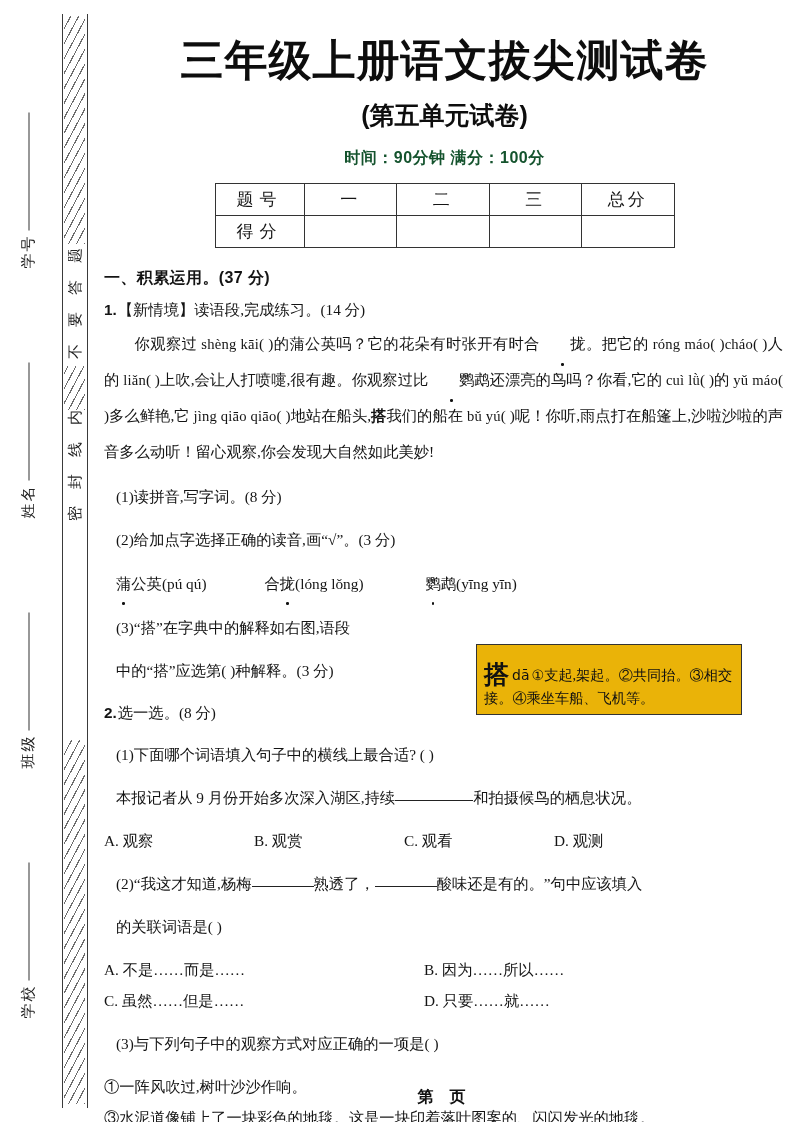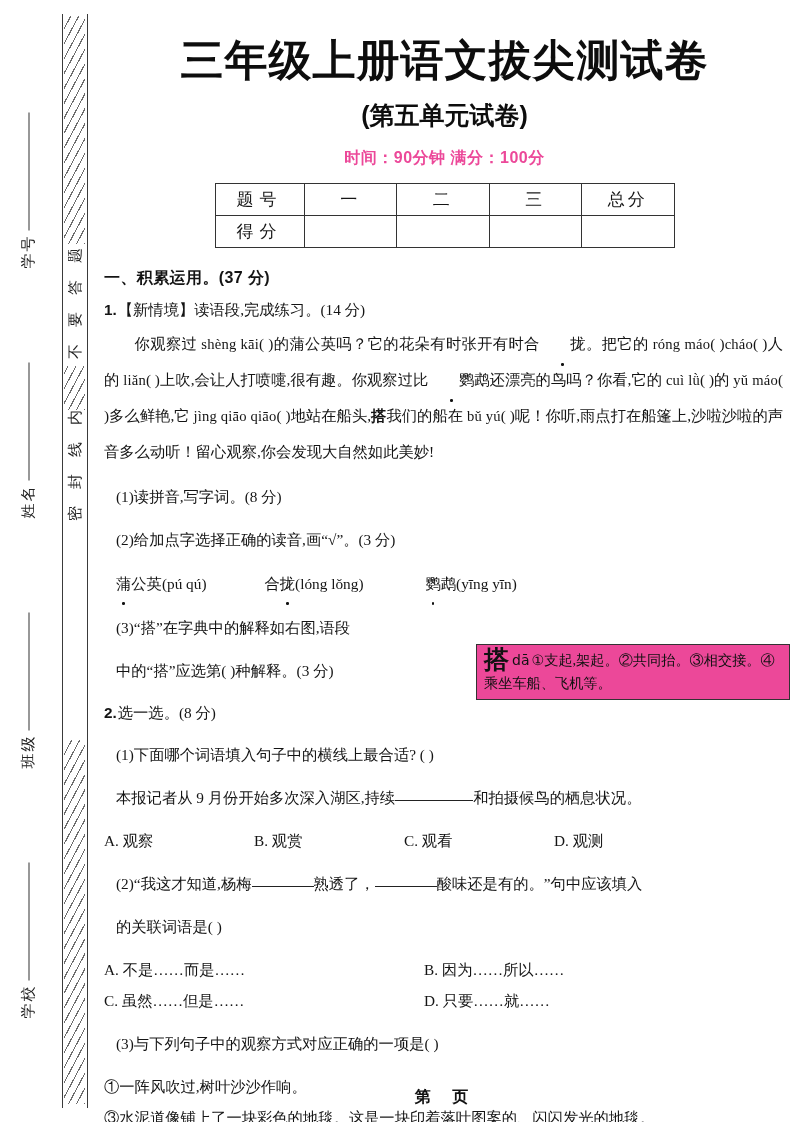--- a/index.html
+++ b/index.html
@@ -113,21 +113,21 @@
     font-family: "Liberation Sans", "DejaVu Sans", sans-serif;
     color: #0d0d0d;
   }
   #paper-meta {
     margin: 0;
     padding-top: 16px;
     text-align: center;
     font-size: 16px;
     font-weight: 700;
     font-family: "Liberation Sans", "DejaVu Sans", sans-serif;
-    color: #ec4899;
+    color: #14532d;
     letter-spacing: 0.5px;
   }
 
   
   #score-table-wrap {
     margin: 14px auto 0;
     width: 460px;
   }
   table#score-table {
     border-collapse: collapse;
@@ -200,28 +200,28 @@
     font-size: 15.3px;
   }
   .pinyin-choices .gap-a { display:inline-block; width: 58px; }
   .pinyin-choices .gap-b { display:inline-block; width: 62px; }
 
   
   #dict-box {
     position: absolute;
     left: 380px;
     top: 644px;
-    width: 314px;
+    width: 266px;
     border: 1.3px solid #333;
-    padding: 3px 6px 4px 7px;
+    padding: 18px 6px 4px 7px;
     box-sizing: border-box;
     line-height: 23px;
     font-size: 14.2px;
     color: #111;
-    background: #ec4899;
+    background: #eab308;
   }
   #dict-headword {
     font-size: 25px;
     font-weight: 700;
     font-family: "Liberation Sans", "DejaVu Sans", sans-serif;
     vertical-align: -3px;
     margin-right: 3px;
   }
   #dict-pinyin {
     font-family: "DejaVu Sans", sans-serif;
@@ -237,21 +237,21 @@
   .fill-line-sm { display: inline-block; width: 62px; border-bottom: 1.1px solid #222; vertical-align: 2px; }
   .list-item { margin: 0; line-height: 31px; }
 
   #page-footer {
     position: absolute;
     left: 0; bottom: 14px;
     width: 697px;
     text-align: center;
     font-size: 16px;
     font-weight: 700;
-    font-family: Liberation Mono, monospace;
+    font-family: Liberation Serif, serif;
     letter-spacing: 6px;
     color: #111;
   }
 </style>
 </head>
 <body>
 
 <div id="seal-sidebar">
 
   <div class="seal-fields">

